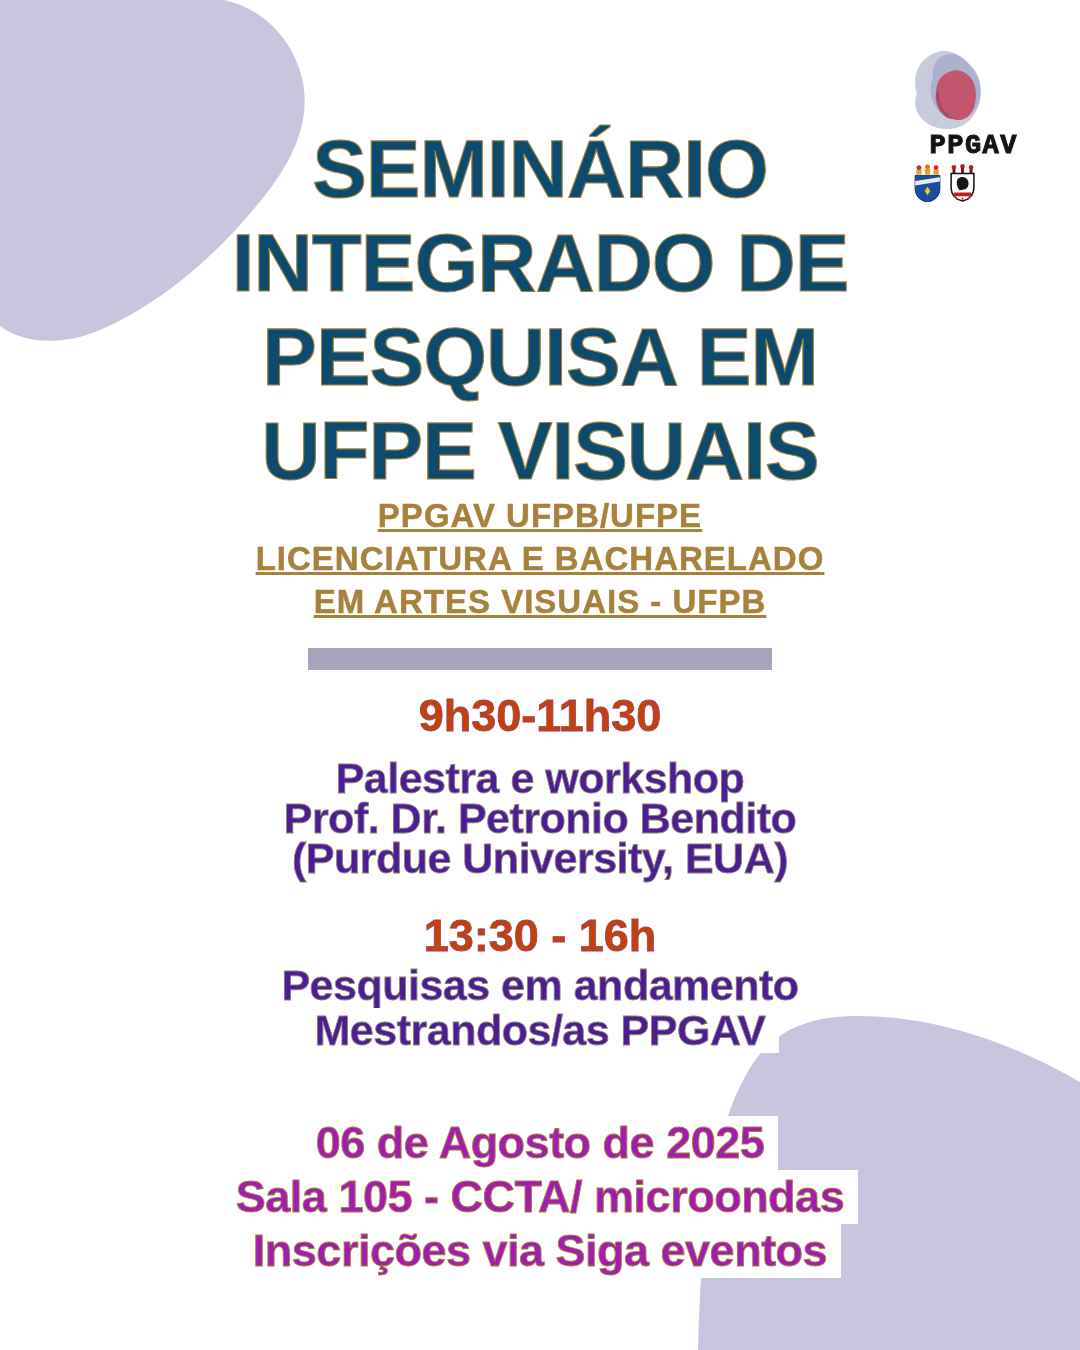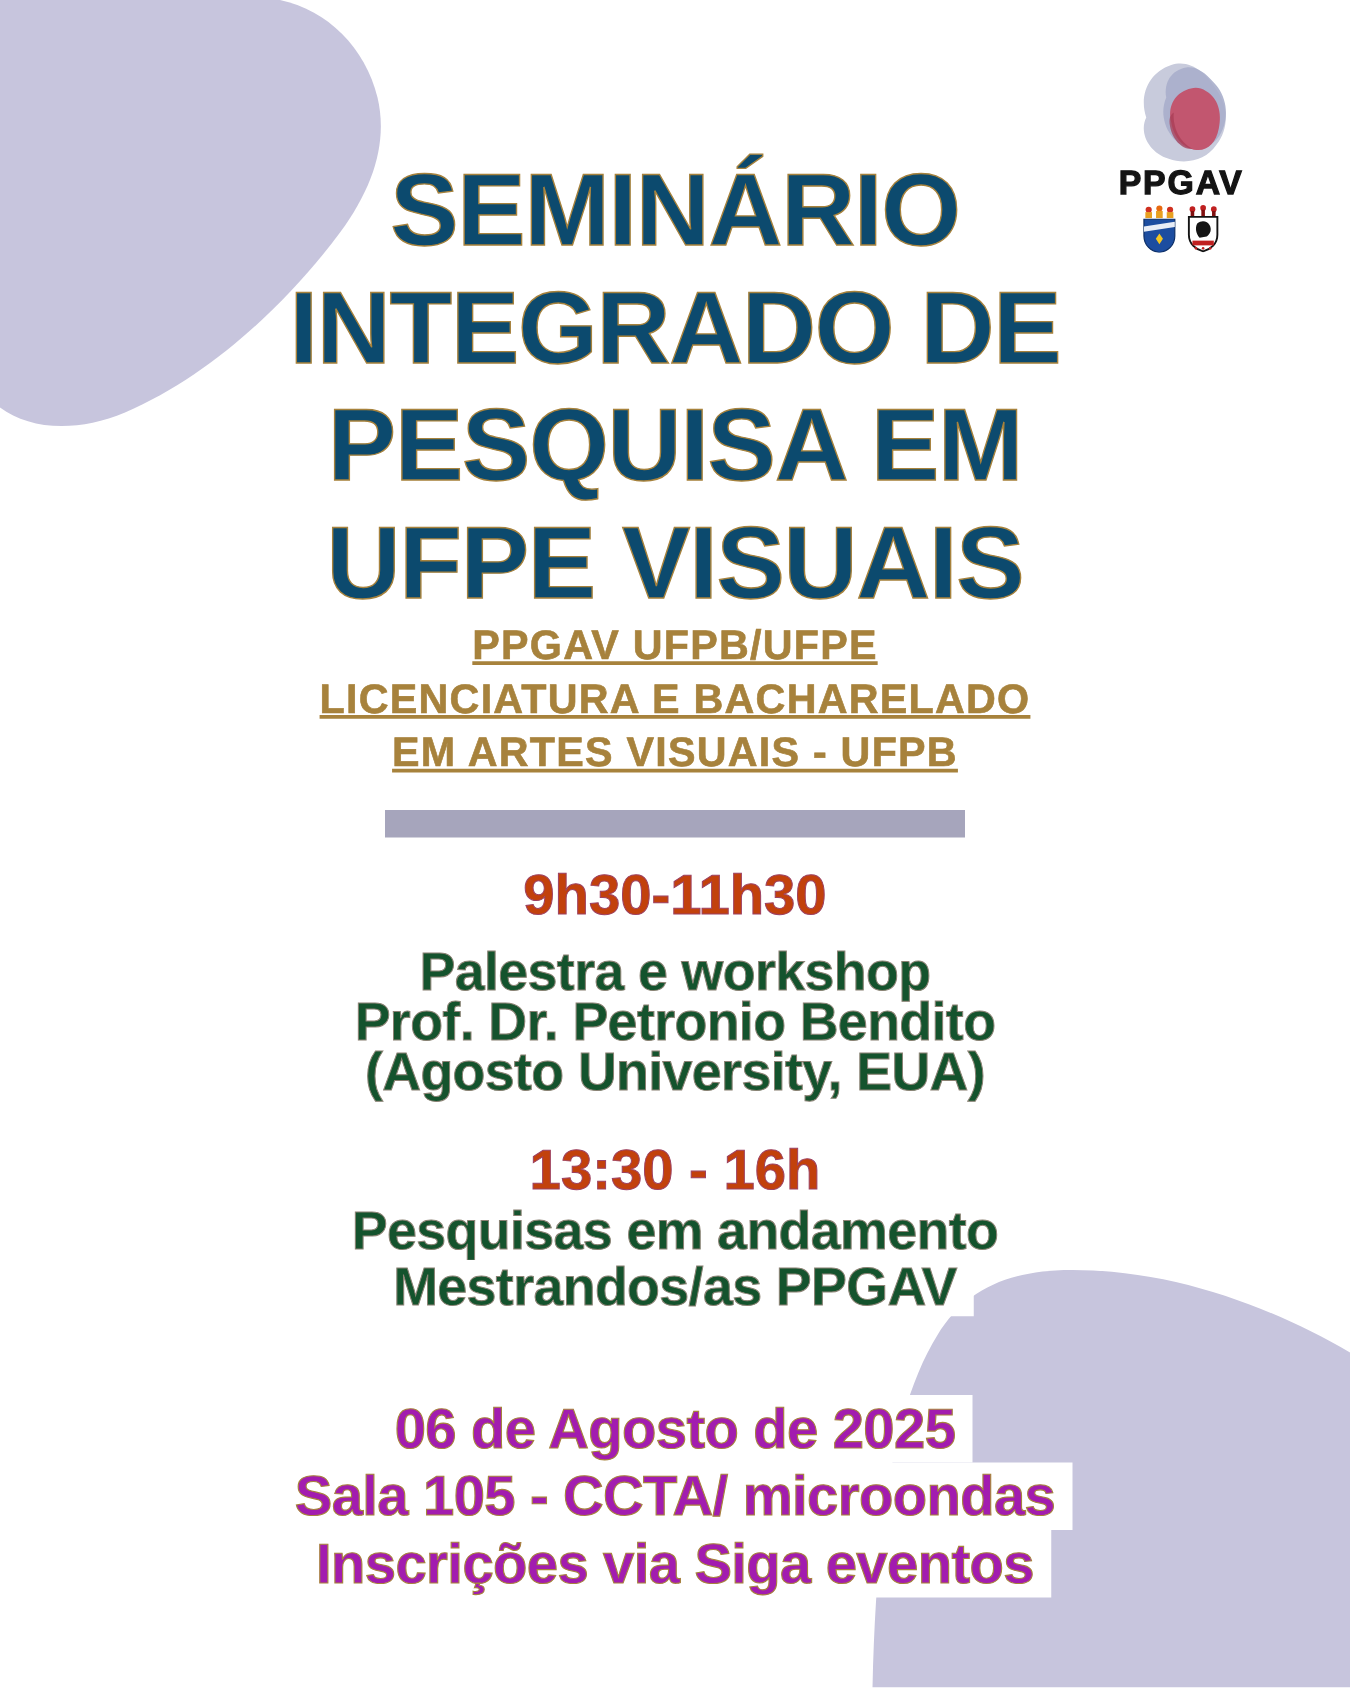--- a/index.html
+++ b/index.html
@@ -20,32 +20,32 @@
     top:494px;font-size:33px;line-height:43px;font-weight:bold;
     color:#a7823c;-webkit-text-stroke:.5px #a7823c;letter-spacing:1px;text-decoration:underline;
   }
   .divider{position:absolute;z-index:2;top:648px;left:308px;width:464px;height:22px;background:#a6a5bc;}
 
   .time{font-size:45px;line-height:48px;font-weight:bold;color:#c2410c;
         -webkit-text-stroke:.8px #9d4162;letter-spacing:0;}
   .time1{top:692px;}
   .time2{top:912px;text-align:center;}
 
-  .sbody{font-size:43px;font-weight:bold;color:#14532d;
+  .sbody{font-size:43px;font-weight:bold;color:#4c1d95;
          -webkit-text-stroke:.8px #8b8274;letter-spacing:-.5px;}
   .body1{top:758px;line-height:40px;}
   .body2{top:963px;line-height:45px;}
 
   .footer{
     top:1116px;font-size:45px;line-height:54px;font-weight:bold;
     color:#a21caf;-webkit-text-stroke:.9px #a7823c;letter-spacing:-.5px;
   }
   .hl{background:#ffffff;padding:0 14px;display:inline-block;}
 
-  .logo{position:absolute;left:872px;top:46px;width:146px;z-index:2;text-align:center;}
+  .logo{position:absolute;left:872px;top:46px;width:146px;z-index:2;text-align:right;font-family:Liberation Mono, monospace;}
   .logo-blob{display:block;margin:0 auto;width:96px;height:84px;}
   .logo-text{font-size:27px;line-height:30px;font-weight:bold;color:#141414;
              -webkit-text-stroke:1px #141414;letter-spacing:1.5px;margin-top:1px;}
   .crests{display:flex;justify-content:center;gap:6px;margin-top:3px;}
   .crests svg{width:29px;height:38px;display:block;}
 </style>
 </head>
 <body>
 
 <svg class="decor" viewBox="0 0 1080 1350" aria-hidden="true">
@@ -102,21 +102,21 @@
   <div>LICENCIATURA E BACHARELADO</div>
   <div>EM ARTES VISUAIS - UFPB</div>
 </div>
 
 <div class="divider"></div>
 
 <div class="block time time1">9h30-11h30</div>
 <div class="block sbody body1">
   <div>Palestra e workshop</div>
   <div>Prof. Dr. Petronio Bendito</div>
-  <div>(Agosto University, EUA)</div>
+  <div>(Purdue University, EUA)</div>
 </div>
 
 <div class="block time time2">13:30 - 16h</div>
 <div class="block sbody body2">
   <div><span class="hl">Pesquisas em andamento</span></div>
   <div><span class="hl">Mestrandos/as PPGAV</span></div>
 </div>
 
 <div class="block footer">
   <div><span class="hl">06 de Agosto de 2025</span></div>

